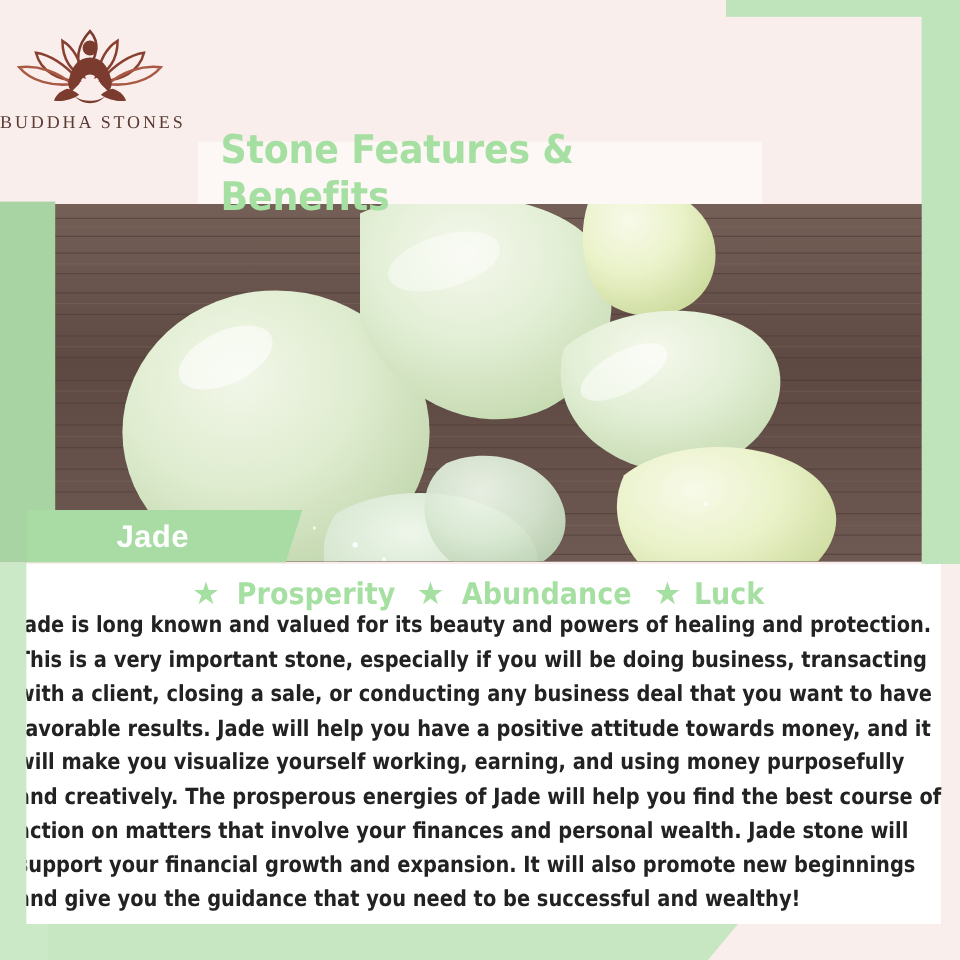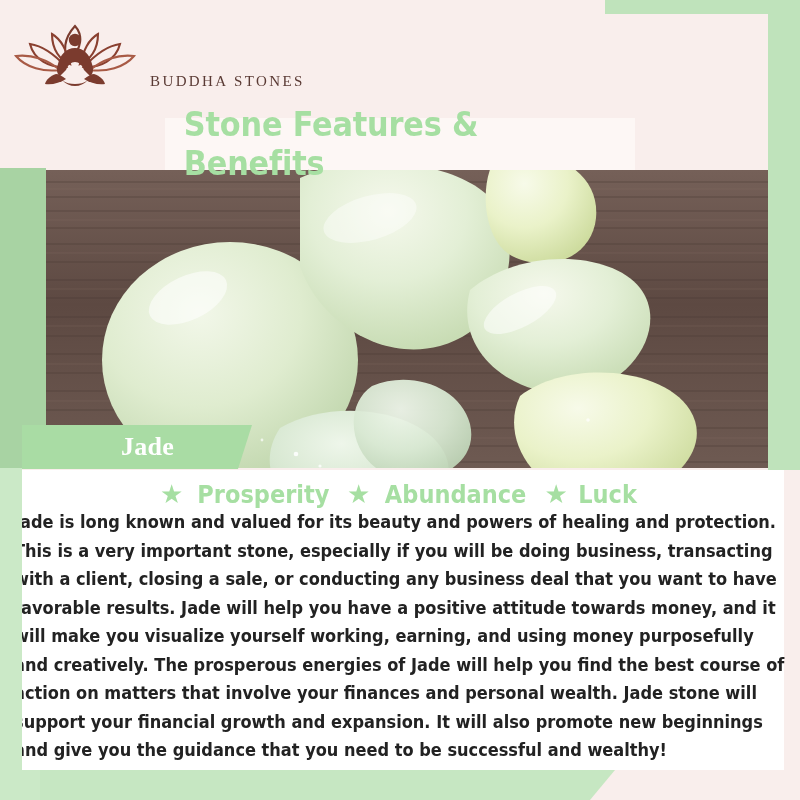--- a/index.html
+++ b/index.html
@@ -34,21 +34,21 @@
     clip-path: polygon(0 0, 100% 0, calc(100% - 30px) 100%, 0 100%);
   }
   .frame-green-bottom2 {
     position:absolute; left:0; bottom:0; width:40px; height:60px;
     background:#cbe9c7; z-index:2;
   }
 
   
   .logo-wrap {
     position:absolute; top:18px; left:0; width:100%;
-    display:flex; flex-direction:row; align-items:flex-end; z-index:5;
+    display:flex; flex-direction:column; align-items:flex-start; z-index:5;
   }
   .logo-mark { width:150px; height:72px; }
   .logo-text {
     margin-top:5px;
     font-family:"Liberation Serif", serif;
     font-size:15px; letter-spacing:2.4px; color:#5a3a34; font-weight:400;
   }
 
   
   .title-banner {
@@ -72,22 +72,22 @@
 
   
   .jade-banner {
     position:absolute; top:425px; left:22px; width:230px; height:44px;
     background:#a9dca4; z-index:7;
     clip-path: polygon(0 0, 100% 0, calc(100% - 14px) 100%, 0 100%);
     display:flex; align-items:center;
   }
   .jade-text {
     color:#ffffff; font-size:26px; font-weight:bold;
-    font-family:Liberation Serif, serif;
-    margin-left:99px; letter-spacing:0.3px;
+    font-family:Liberation Sans, sans-serif;
+    margin-left:75px; letter-spacing:0.3px;
   }
 
   
   .keywords {
     position:absolute; top:478px; left:0; width:800px; height:32px;
     display:flex; align-items:center; justify-content:center;
     gap:10px; z-index:5;
   }
   .kw-item { display:flex; align-items:center; gap:7px; }
   .kw-star { color:#a6dfa2; font-size:26px; line-height:1; }

